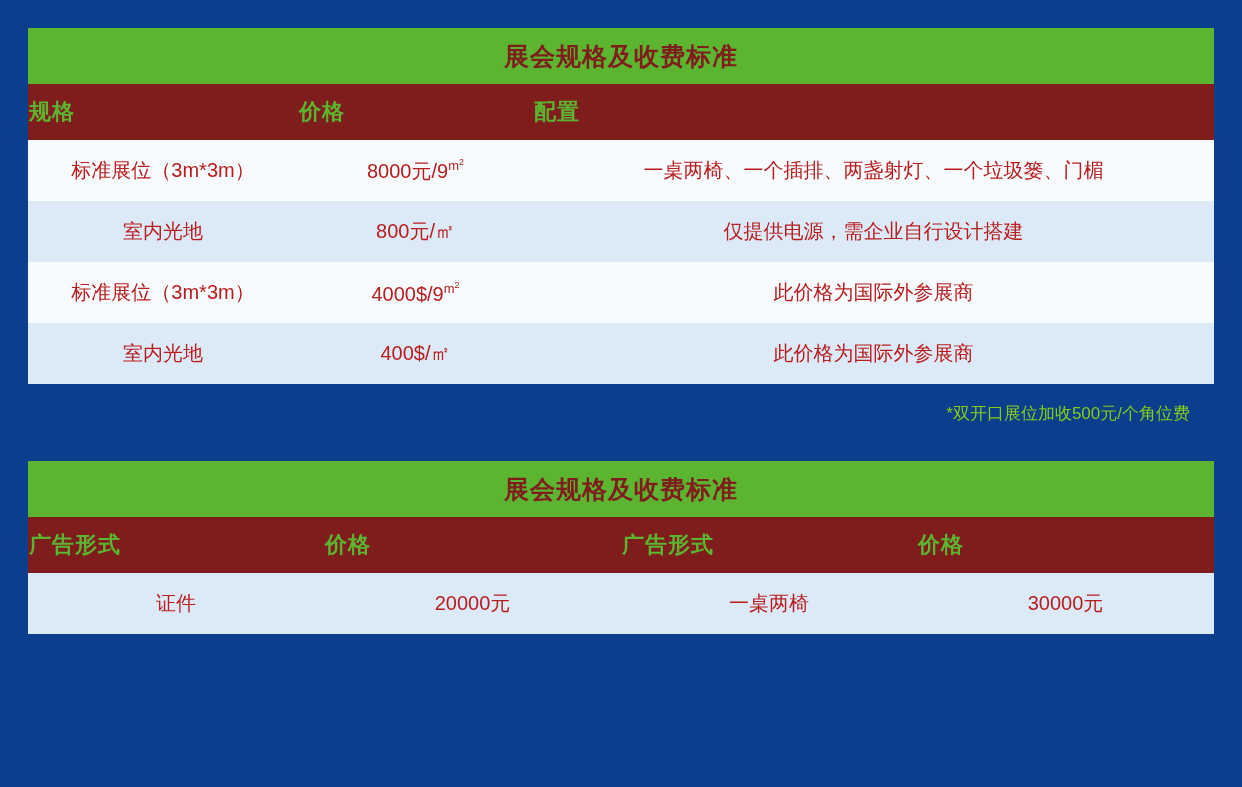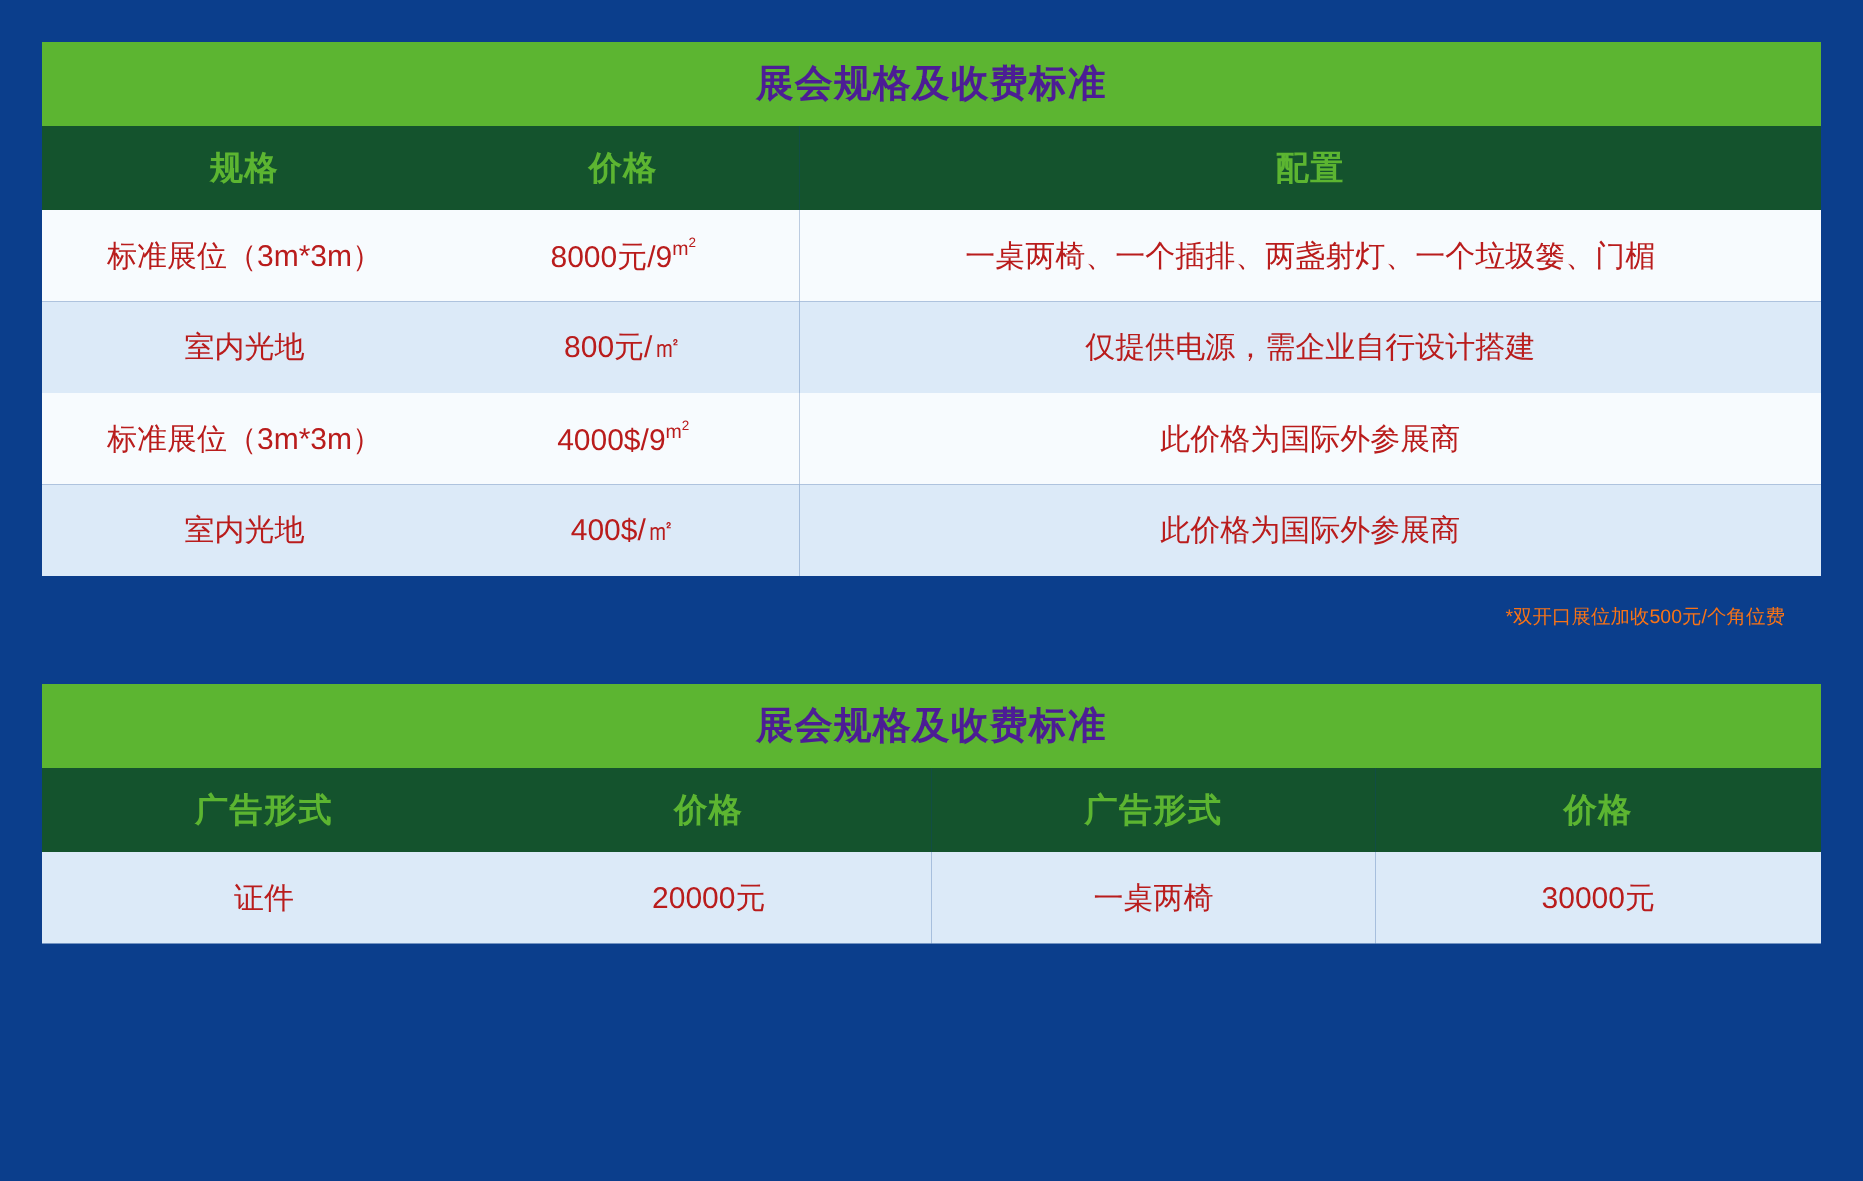--- a/index.html
+++ b/index.html
@@ -21,41 +21,40 @@
     padding: 28px 28px 0 28px;
   }
 
   .table-block {
     width: 1186px;
     margin: 0 auto;
   }
 
   .title-bar {
     background: #5cb531;
-    color: #4c1d95;
+    color: #7f1d1d;
     font-size: 25px;
     font-weight: bold;
     text-align: center;
     letter-spacing: 1px;
     height: 56px;
     line-height: 56px;
   }
 
   table {
     width: 100%;
     border-collapse: collapse;
     table-layout: fixed;
   }
 
   .hdr-row td {
-    background: #14532d;
+    background: #7f1d1d;
     color: #5cb531;
     font-size: 22px;
     font-weight: bold;
-    text-align: center;
     height: 54px;
     letter-spacing: 1px;
     font-family: Liberation Serif, serif;
   }
 
   .body-row td {
     font-size: 20px;
     color: #b91c1c;
     text-align: center;
     height: 59px;
@@ -63,22 +62,22 @@
   }
   .row-light td { background: #f7fbfe; }
   .row-blue td  { background: #dceaf8; }
 
   sup.unit {
     font-size: 13px;
     vertical-align: super;
   }
 
   .note {
-    color: #f97316;
-    font-size: 13px;
+    color: #84cc16;
+    font-size: 17px;
     text-align: right;
     padding-right: 24px;
     margin-top: 18px;
   }
 
   .gap { height: 36px; }
 
   
   .t1 col.c1 { width: 270px; }
   .t1 col.c2 { width: 235px; }

